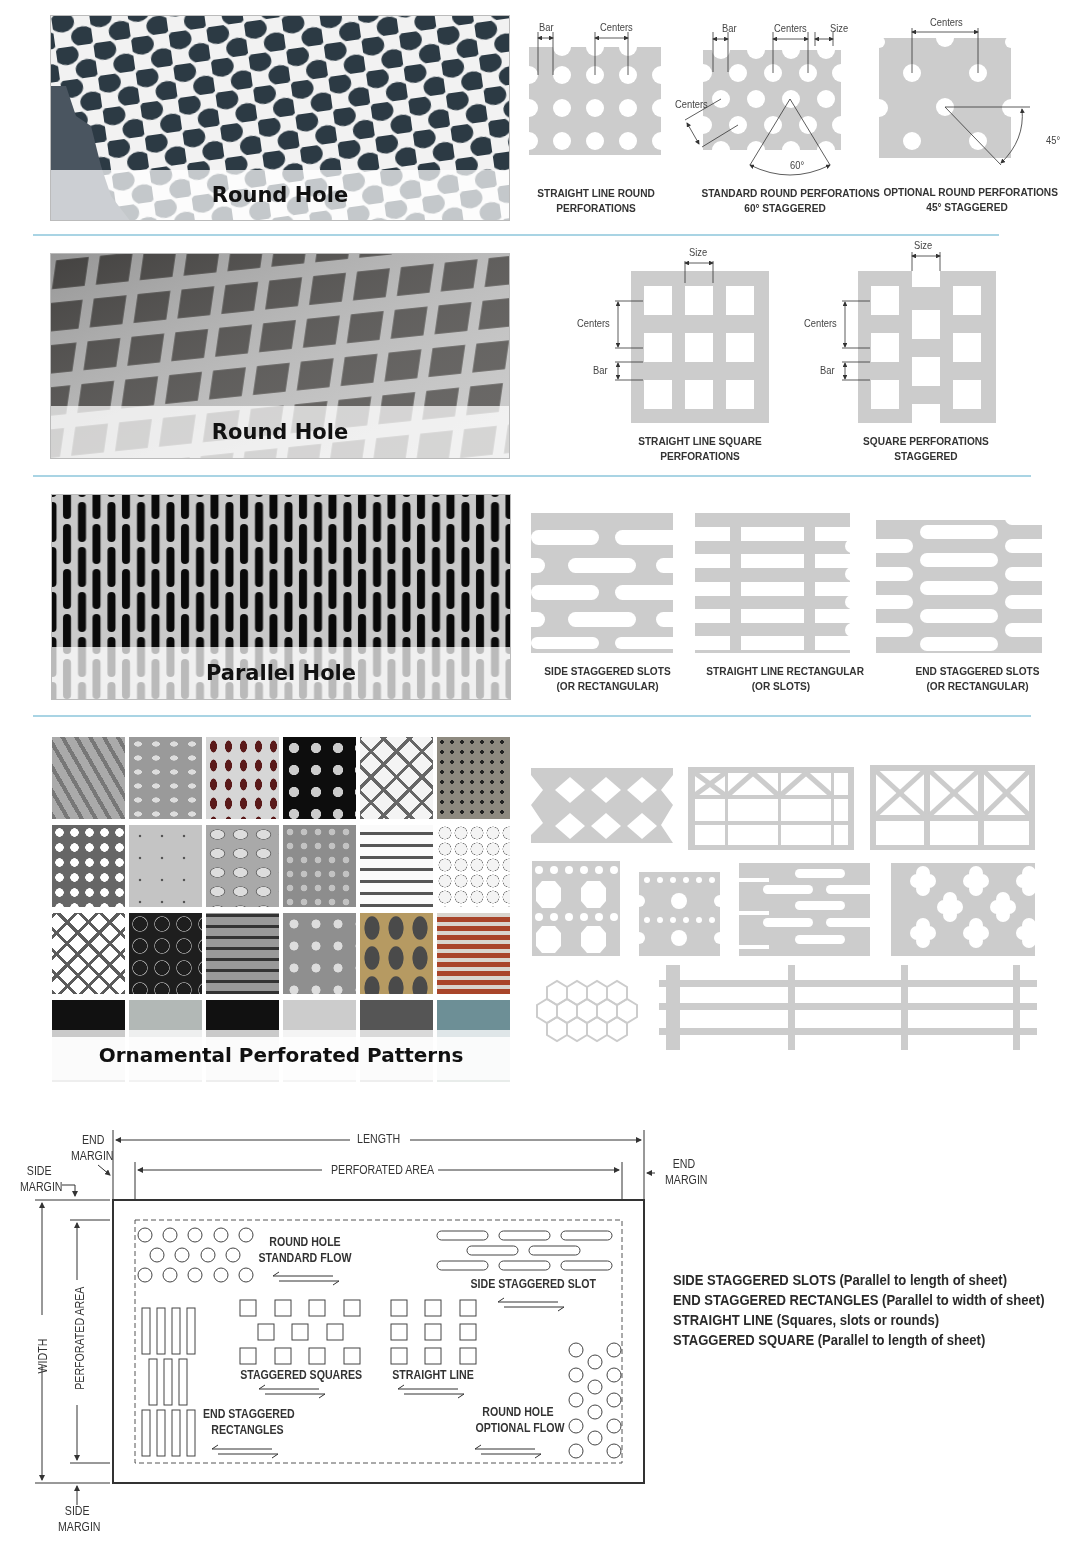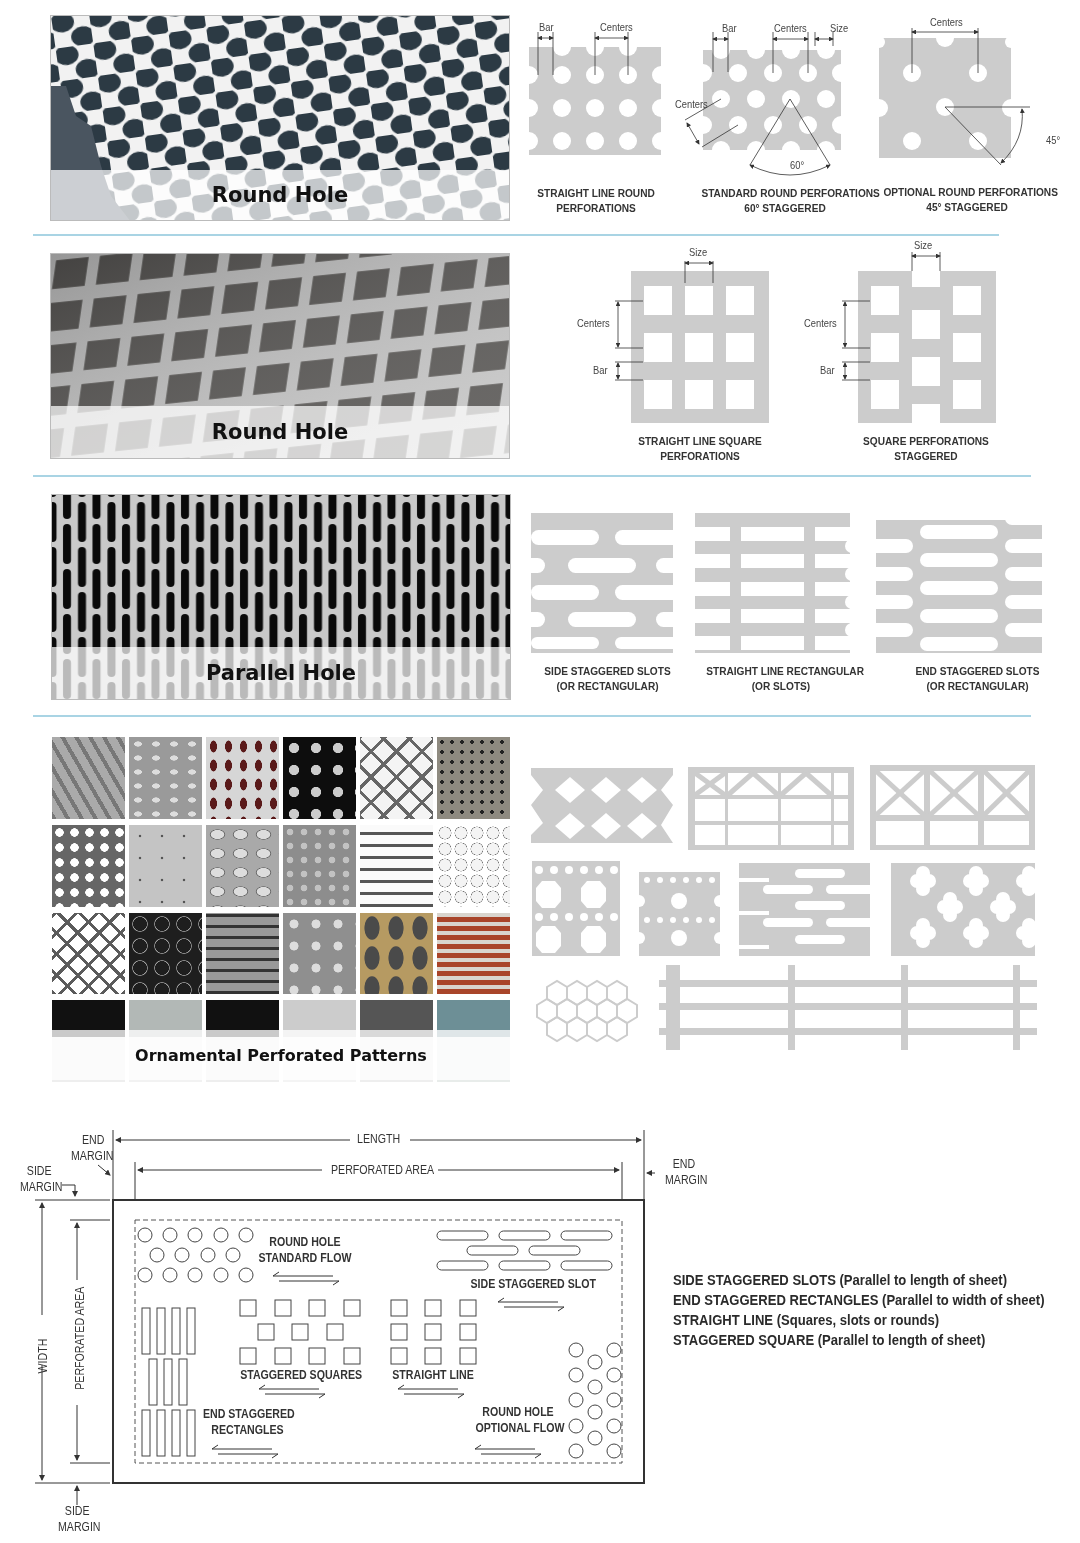--- a/index.html
+++ b/index.html
@@ -10,21 +10,21 @@
   .photo svg{display:block;}
   .photo-caption{position:absolute;left:0;right:0;bottom:0;height:52px;background:rgba(255,255,255,0.72);display:flex;align-items:center;justify-content:center;font-family:"DejaVu Sans",sans-serif;font-weight:bold;font-size:21px;color:#111;}
   .cap{position:absolute;text-align:center;font-family:"Liberation Sans",sans-serif;font-weight:bold;font-size:11.5px;line-height:15px;color:#333;transform:scaleX(0.88);transform-origin:center top;white-space:nowrap;}
   .lbl{position:absolute;font-size:11px;color:#444;transform:scaleX(0.85);transform-origin:left top;white-space:nowrap;}
   .dlbl{position:absolute;font-size:12.5px;color:#333;transform:scaleX(0.85);transform-origin:left top;white-space:nowrap;line-height:16px;}
   .ilbl{position:absolute;font-weight:bold;font-size:12.5px;color:#333;transform:scaleX(0.85);transform-origin:center top;white-space:nowrap;line-height:16px;text-align:center;}
   .legend{position:absolute;left:673px;top:1270px;font-weight:bold;font-size:14.5px;line-height:20px;color:#2a2a2a;transform:scaleX(0.9);transform-origin:left top;}
   .legend div{white-space:nowrap;}
   .orn-grid{position:absolute;left:52px;top:737px;width:458px;height:345px;display:grid;grid-template-columns:repeat(6,1fr);grid-template-rows:repeat(4,1fr);gap:6px 4px;}
   .orn-tile{position:relative;overflow:hidden;}
-  .orn-caption{position:absolute;left:52px;top:1030px;width:458px;height:50px;background:rgba(255,255,255,0.78);display:flex;align-items:center;justify-content:center;font-family:"DejaVu Sans",sans-serif;font-weight:bold;font-size:16px;color:#111;}
+  .orn-caption{position:absolute;left:52px;top:1030px;width:458px;height:50px;background:rgba(255,255,255,0.78);display:flex;align-items:center;justify-content:center;font-family:"DejaVu Sans",sans-serif;font-weight:bold;font-size:20px;color:#111;}
 </style>
 </head>
 <body>
 
 <div class="divider" style="top:234px;width:966px;"></div>
 <div class="divider" style="top:475px;width:998px;"></div>
 <div class="divider" style="top:715px;width:998px;"></div>
 
 <div class="photo" style="left:50px;top:15px;width:460px;height:206px;">
   <svg width="460" height="206" viewBox="0 0 460 206">

